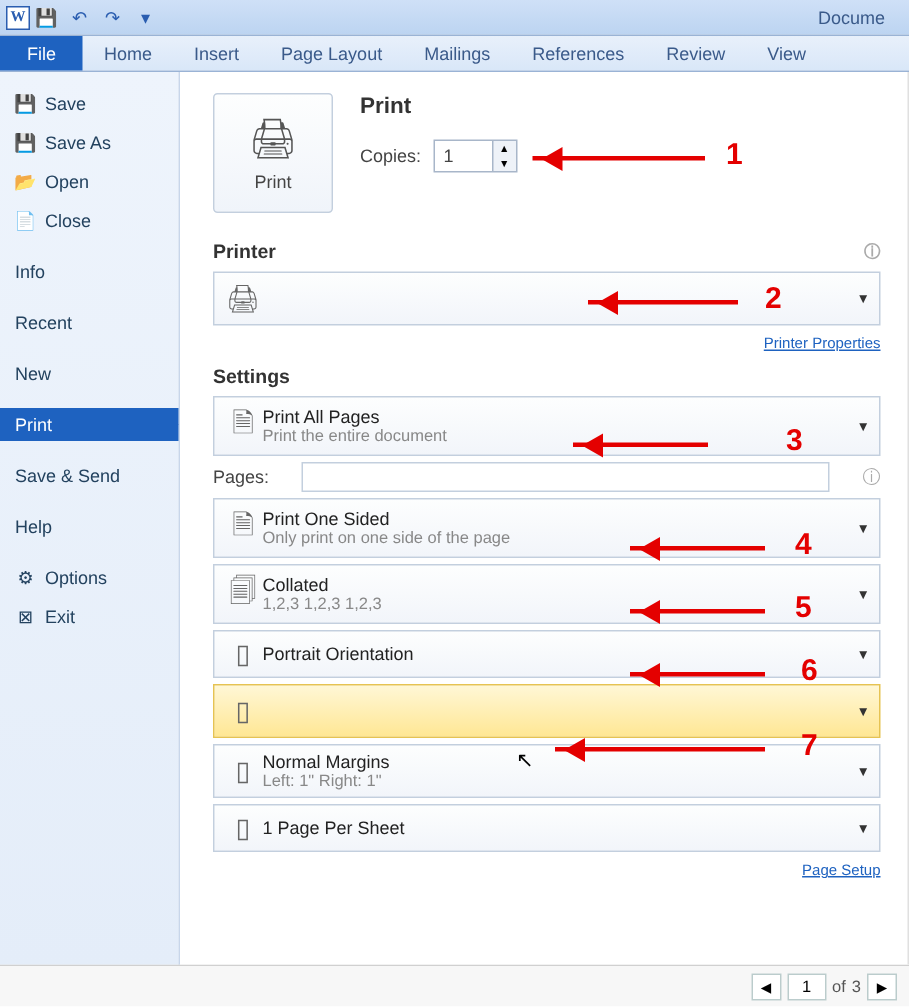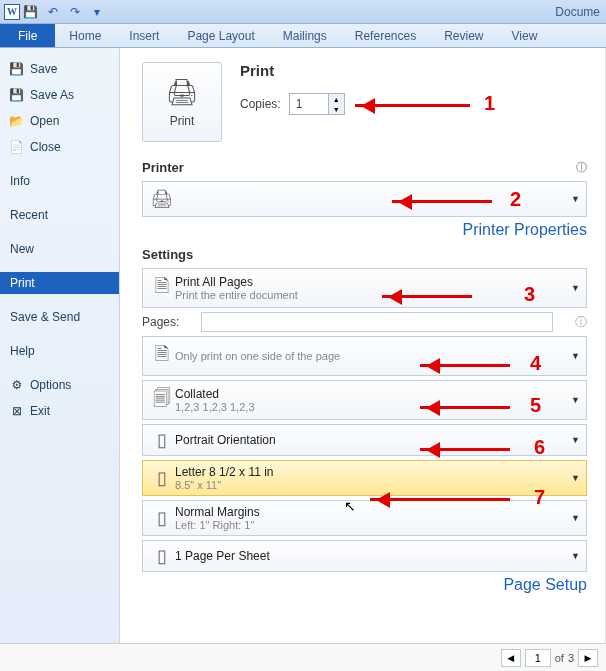--- a/index.html
+++ b/index.html
@@ -16,21 +16,21 @@
   }
   .qat .app-icon {
     width: 16px; height: 16px; background: #fff; border: 1px solid #2a5db0;
     display: flex; align-items: center; justify-content: center;
     color: #2a5db0; font-weight: bold; font-size: 10px; font-family: "Times New Roman", serif;
   }
   .qat button {
     background: none; border: none; width: 22px; height: 20px; cursor: pointer;
     color: #2a5db0; font-size: 12px;
   }
-  .qat .doc-title { position: absolute; right: 6px; color: #3a5a8a; }
+  .qat .doc-title { position: absolute; right: 16px; color: #3a5a8a; }
 
   
   .ribbon {
     height: 24px;
     background: linear-gradient(#e8f0fb, #d9e7f8);
     border-bottom: 1px solid #9ab3d5;
     display: flex; align-items: stretch;
   }
   .ribbon .tab {
     padding: 4px 14px; display: flex; align-items: center;
@@ -113,21 +113,21 @@
   .dropdown .chev {
     position: absolute; right: 6px; top: 50%; transform: translateY(-50%);
     font-size: 9px; color: #333;
   }
   .dropdown.highlight {
     background: linear-gradient(#fff7d6, #ffe794);
     border-color: #e6c352;
   }
 
   .link-right { text-align: right; margin: 2px 0 8px; }
-  .link-right a { color: #1e62c0; font-size: 16px; cursor: pointer; }
+  .link-right a { color: #1e62c0; text-decoration: underline; font-size: 10px; cursor: pointer; }
 
   .pages-row { display: flex; align-items: center; gap: 22px; margin-bottom: 4px; }
   .pages-row input {
     flex: 1; border: 1px solid #c3cfde; height: 20px; padding: 0 4px; background:#fff;
   }
 
   
   .annot { position: absolute; pointer-events: none; }
   .annot .num { color: #e40000; font-weight: bold; font-size: 20px; }
   .arrow {
@@ -268,20 +268,21 @@
 
     <div class="pages-row">
       <span>Pages:</span>
       <input type="text" value="" style="">
       <span style="color:#aaa;">ⓘ</span>
     </div>
 
     <div class="dropdown">
       <span class="dd-icon">🗎</span>
       <div class="dd-text">
+        <div class="t1">Print One Sided</div>
         <div class="t2">Only print on one side of the page</div>
       </div>
       <span class="chev">▼</span>
     </div>
 
     <div class="dropdown">
       <span class="dd-icon">🗐</span>
       <div class="dd-text">
         <div class="t1">Collated</div>
         <div class="t2">1,2,3   1,2,3   1,2,3</div>
@@ -292,24 +293,20 @@
     <div class="dropdown thin">
       <span class="dd-icon">▯</span>
       <div class="dd-text">
         <div class="t1">Portrait Orientation</div>
       </div>
       <span class="chev">▼</span>
     </div>
 
     <div class="dropdown highlight">
       <span class="dd-icon">▯</span>
-      <div class="dd-text">
-        <div class="t1">Letter 8 1/2 x 11 in</div>
-        <div class="t2">8.5" x 11"</div>
-      </div>
       <span class="chev">▼</span>
     </div>
 
     <div class="dropdown">
       <span class="dd-icon">▯</span>
       <div class="dd-text">
         <div class="t1">Normal Margins</div>
         <div class="t2">Left: 1"   Right: 1"</div>
       </div>
       <span class="chev">▼</span>

